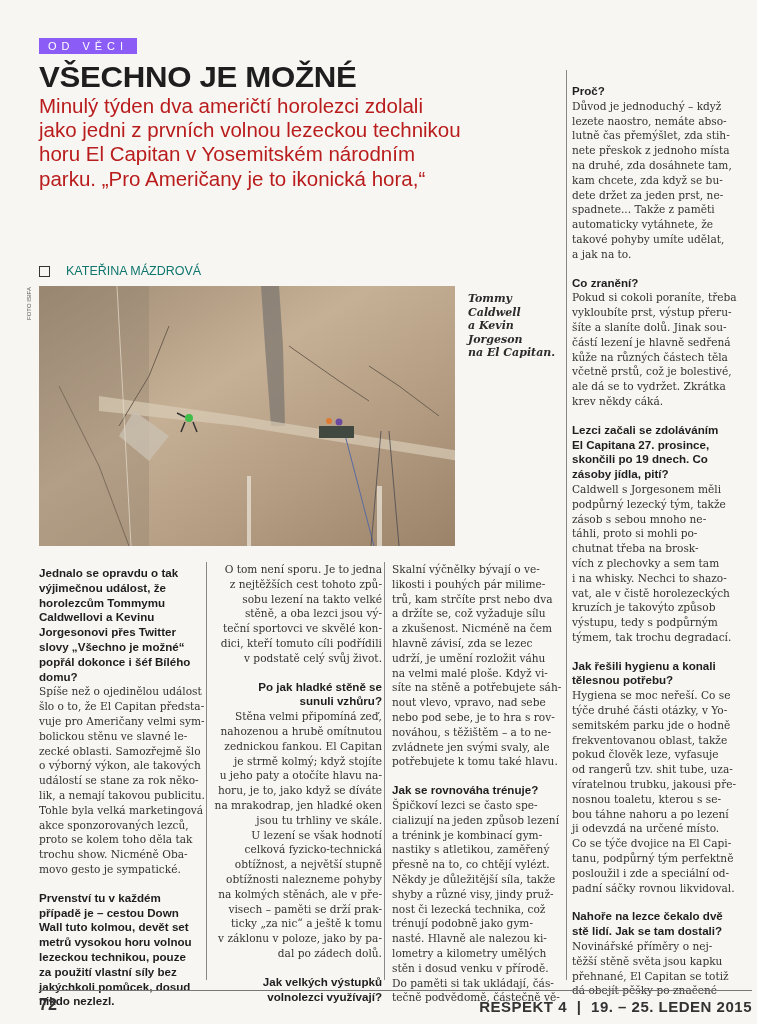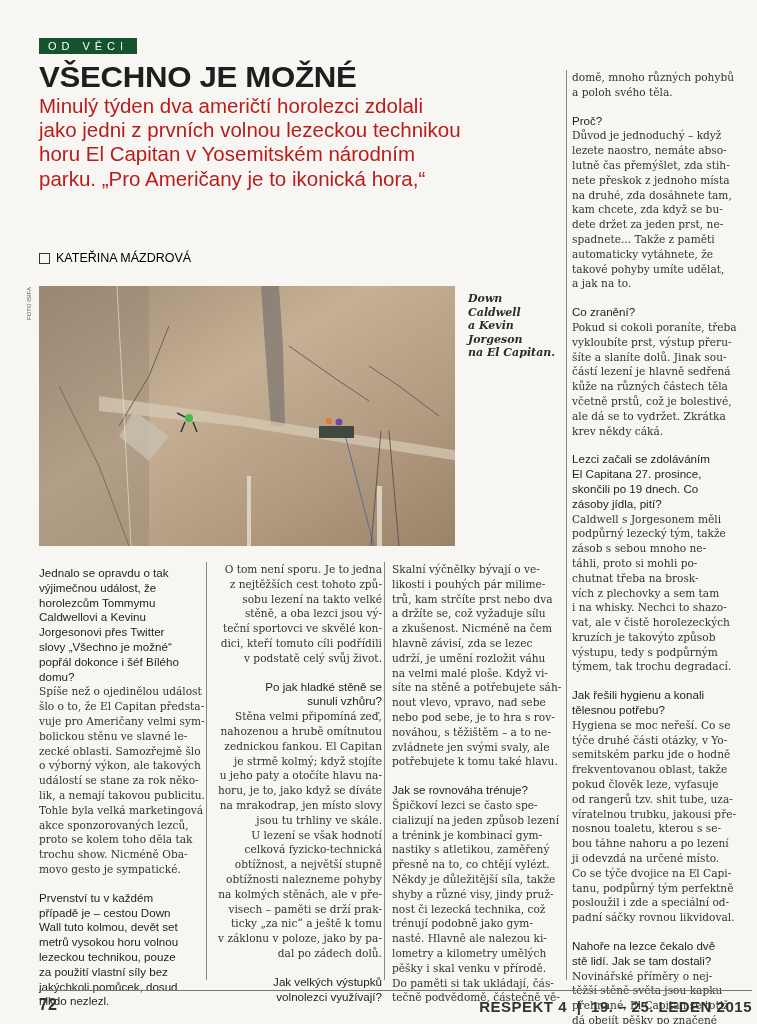--- a/index.html
+++ b/index.html
@@ -5,40 +5,40 @@
   html, body { margin: 0; padding: 0; }
   body {
     width: 757px; height: 1024px; overflow: hidden; position: relative;
     background: #f7f6f2;
     font-family: "DejaVu Serif", serif;
     color: #2b2b2b;
   }
   .abs { position: absolute; }
   .tag {
     left: 39px; top: 38px; width: 98px; height: 16px;
-    background: #14532d; color: #fff;
+    background: #8b5cf6; color: #fff;
     font-family: "Liberation Sans", sans-serif; font-size: 11px;
     letter-spacing: 5px; text-align: center; line-height: 16px;
   }
   .headline {
     left: 39px; top: 60px;
     font-family: "Liberation Sans", sans-serif; font-weight: 900;
     font-size: 30px; line-height: 34px; color: #1e1e1e; letter-spacing: -0.3px;
     transform: scaleX(1.04); transform-origin: left;
   }
   .lede {
     left: 39px; top: 94px; width: 520px;
     font-family: Liberation Sans, sans-serif; font-weight: 300;
     font-size: 20.5px; line-height: 24.2px; color: #b91c1c;
   }
   .lede span { display: block; white-space: nowrap; }
   .byline {
-    left: 39px; top: 251px;
-    font-family: "Liberation Sans", sans-serif; font-size: 12.5px; color: #000000;
-    display: flex; align-items: center; gap: 6px;
+    left: 39px; top: 264px;
+    font-family: "Liberation Sans", sans-serif; font-size: 12.5px; color: #0f766e;
+    display: flex; align-items: center; gap: 16px;
   }
   .byline .box { width: 9px; height: 9px; border: 1px solid #333; display: inline-block; }
   .photo {
     left: 39px; top: 286px; width: 416px; height: 260px; overflow: hidden;
     background: linear-gradient(135deg, #b7a288 0%, #c8b49a 30%, #a99379 55%, #bca68c 80%, #a08a70 100%);
   }
   .photo-credit {
     left: 26px; top: 288px; font-family: "Liberation Sans", sans-serif; font-size: 6px;
     color: #555; transform: rotate(-90deg); transform-origin: left top;
     white-space: nowrap; top: 320px;
@@ -46,21 +46,21 @@
   .caption {
     left: 468px; top: 292px; width: 90px;
     font-family: "DejaVu Serif", serif; font-style: italic; font-weight: bold;
     font-size: 11px; line-height: 13.5px; color: #2b2b2b;
   }
   .caption span { display: block; }
   .col {
     font-size: 10.6px; line-height: 14.8px; color: #333;
   }
   .col .q {
-    font-family: "Liberation Sans", sans-serif; font-weight: normal;
+    font-family: "Liberation Sans", sans-serif; font-weight: bold;
     font-size: 11.6px; line-height: 14.8px; color: #1e1e1e; margin: 0;
   }
   .col .gap { height: 14px; }
   .col .line { display: block; white-space: nowrap; }
   .col .indent { padding-left: 14px; }
   .vrule { width: 1px; background: #888; }
   .hrule { height: 1px; background: #777; }
   .footer {
     font-family: "Liberation Sans", sans-serif; font-weight: bold; font-size: 15px; color: #333;
   }
@@ -112,21 +112,21 @@
     <rect x="338" y="200" width="5" height="60" fill="#e6ddd0" opacity="0.8"></rect>
     <circle cx="150" cy="132" r="4" fill="#3fbf4a"></circle>
     <path d="M146 136 L142 146 M154 136 L158 146 M146 131 L138 127" stroke="#333" stroke-width="1.5"></path>
     <rect x="280" y="140" width="35" height="12" fill="#404840"></rect>
     <circle cx="300" cy="136" r="3.5" fill="#6a4aa0"></circle>
     <circle cx="290" cy="135" r="3" fill="#e07a30"></circle>
   </svg>
 </div>
 
 <div class="abs caption">
-  <span>Down</span>
+  <span>Tommy</span>
   <span>Caldwell</span>
   <span>a Kevin</span>
   <span>Jorgeson</span>
   <span>na El Capitan.</span>
 </div>
 
 <div class="abs vrule" style="left:566px; top:70px; height:910px;"></div>
 <div class="abs vrule" style="left:206px; top:562px; height:418px;"></div>
 <div class="abs vrule" style="left:384px; top:562px; height:418px;"></div>
 
@@ -184,21 +184,21 @@
       <span class="line">Po jak hladké stěně se</span>
       <span class="line">sunuli vzhůru?</span>
     </div>
     <div class="">
       <span class="line">Stěna velmi připomíná zeď,</span>
       <span class="line">nahozenou a hrubě omítnutou</span>
       <span class="line">zednickou fankou. El Capitan</span>
       <span class="line">je strmě kolmý; když stojíte</span>
       <span class="line">u jeho paty a otočíte hlavu na-</span>
       <span class="line">horu, je to, jako když se díváte</span>
-      <span class="line">na mrakodrap, jen místo slovy</span>
+      <span class="line">na mrakodrap, jen hladké oken</span>
       <span class="line">jsou tu trhliny ve skále.</span>
     </div>
     <div class="">
       <span class="line indent">U lezení se však hodnotí</span>
       <span class="line">celková fyzicko-technická</span>
       <span class="line">obtížnost, a největší stupně</span>
       <span class="line">obtížnosti nalezneme pohyby</span>
       <span class="line">na kolmých stěnách, ale v pře-</span>
       <span class="line">visech – paměti se drží prak-</span>
       <span class="line">ticky „za nic“ a ještě k tomu</span>
@@ -238,31 +238,27 @@
       <span class="line">cializují na jeden způsob lezení</span>
       <span class="line">a trénink je kombinací gym-</span>
       <span class="line">nastiky s atletikou, zaměřený</span>
       <span class="line">přesně na to, co chtějí vylézt.</span>
       <span class="line">Někdy je důležitější síla, takže</span>
       <span class="line">shyby a různé visy, jindy pruž-</span>
       <span class="line">nost či lezecká technika, což</span>
       <span class="line">trénují podobně jako gym-</span>
       <span class="line">nasté. Hlavně ale nalezou ki-</span>
       <span class="line">lometry a kilometry umělých</span>
-      <span class="line">pěšky i skal venku v přírodě.</span>
+      <span class="line">stěn i dosud venku v přírodě.</span>
       <span class="line">Do paměti si tak ukládají, čás-</span>
       <span class="line">tečně podvědomě, částečně vě-</span>
     </div>
   </div>
 
 <div class="abs col" style="left:572px; top:70px; width:180px;" id="col4">
-    <div class="">
-      <span class="line">domě, mnoho různých pohybů</span>
-      <span class="line">a poloh svého těla.</span>
-    </div>
     <div class="gap"></div>
     <div class="q">
       <span class="line">Proč?</span>
     </div>
     <div class="">
       <span class="line">Důvod je jednoduchý – když</span>
       <span class="line">lezete naostro, nemáte abso-</span>
       <span class="line">lutně čas přemýšlet, zda stih-</span>
       <span class="line">nete přeskok z jednoho místa</span>
       <span class="line">na druhé, zda dosáhnete tam,</span>

